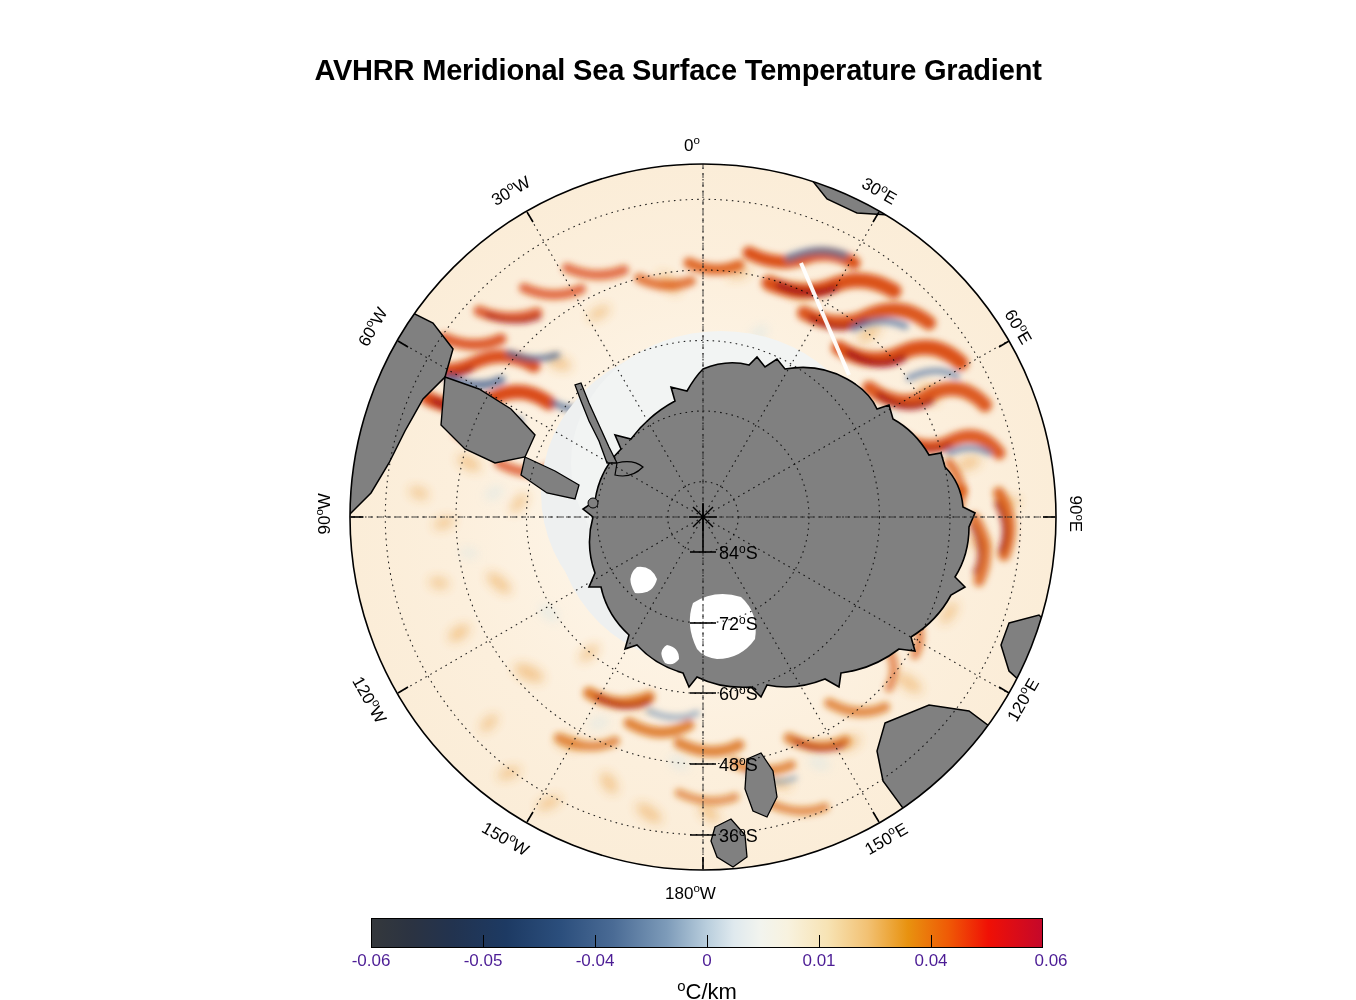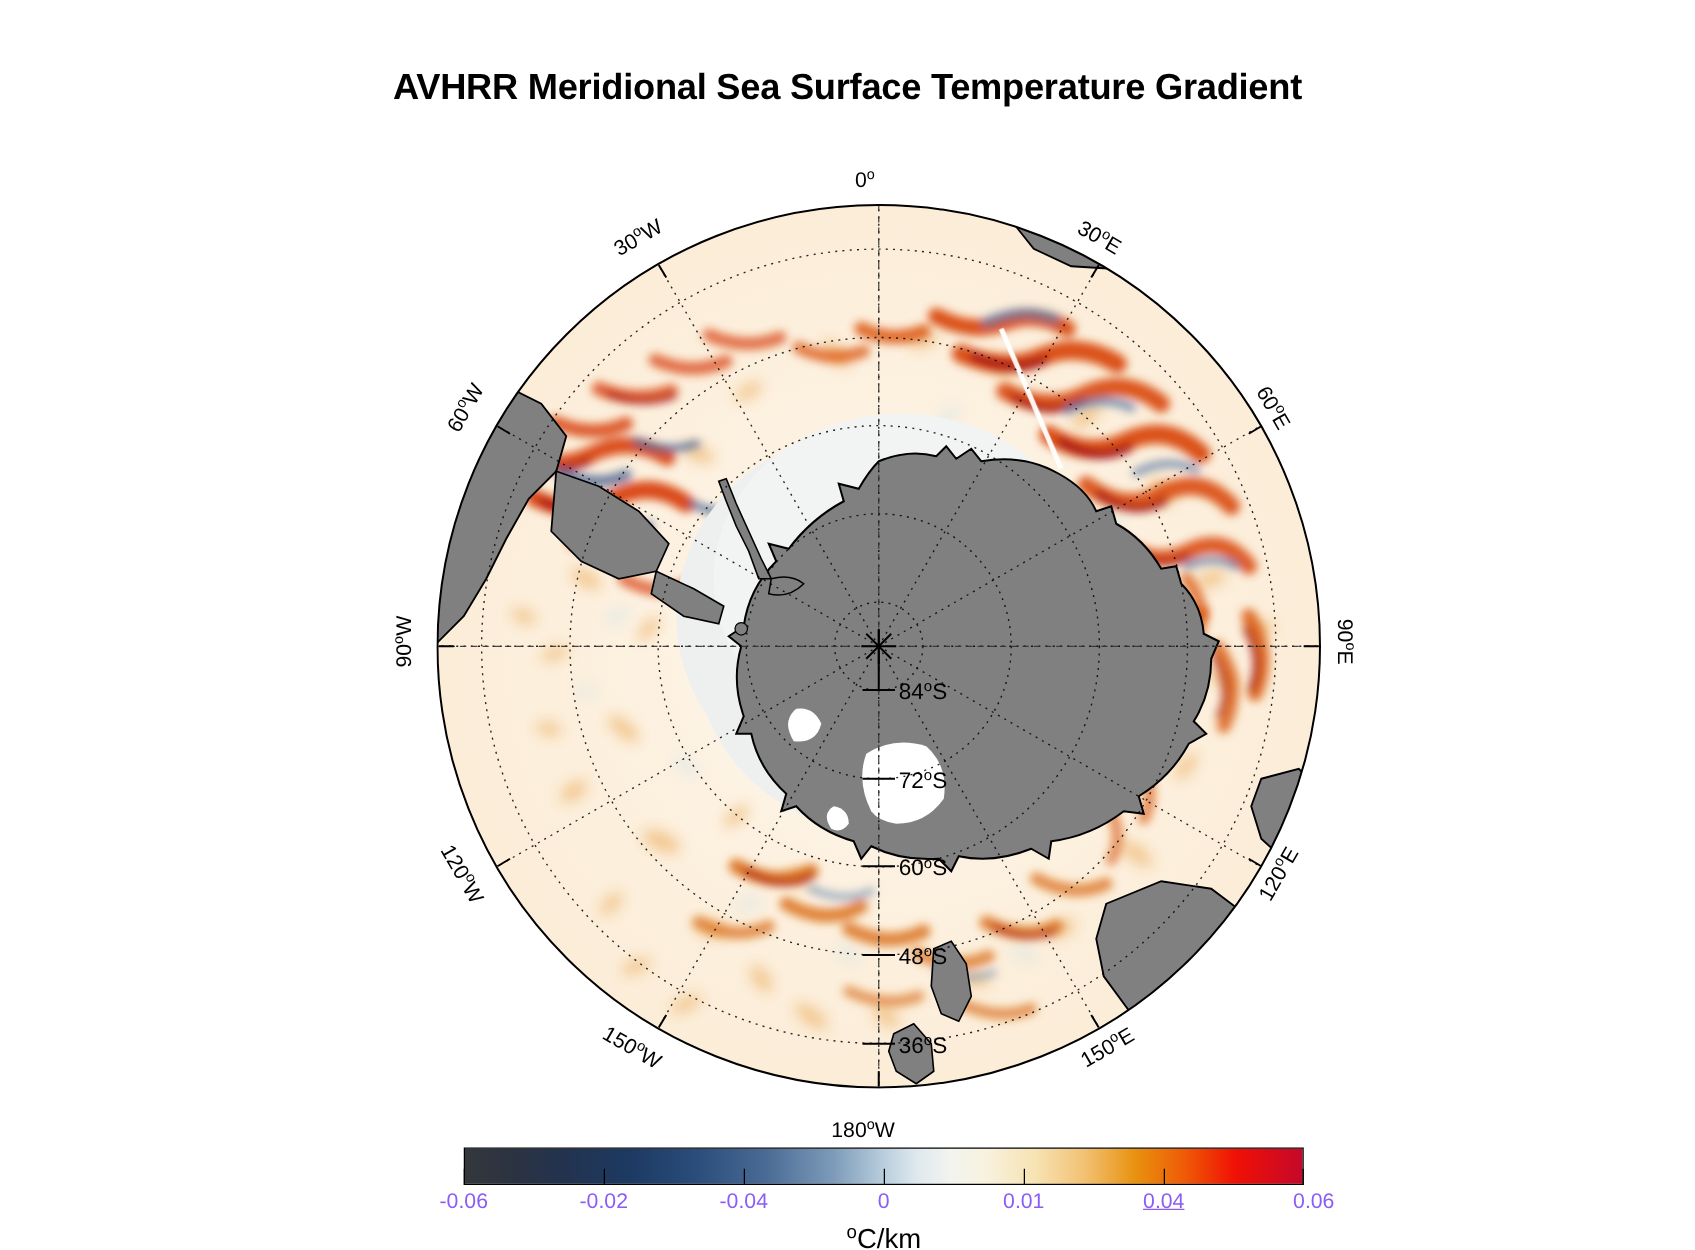--- a/index.html
+++ b/index.html
@@ -50,21 +50,21 @@
       #f8f2df  62%,
       #f7e3b4  68%,
       #f2c173  74%,
       #e8920f  80%,
       #ef5a06  86%,
       #f01005  92%,
       #c5082a 100%);
   }
   .cbtick{position:absolute;top:17px;width:1px;height:13px;background:#000;}
   .cbticklabel{
-    position:absolute;top:33px;font-size:17px;color:#8b5cf6;
+    position:absolute;top:33px;font-size:17px;color:#4c1d95;
     text-align:center;transform:translateX(-50%);white-space:nowrap;
   }
   #cbar-unit{
     position:absolute;left:0;top:59px;width:672px;text-align:center;
     font-size:22px;color:#000;
   }
   .sup{font-size:0.68em;vertical-align:super;}
 </style>
 </head>
 <body>
@@ -392,21 +392,21 @@
   <div class="axlabel" style="left:861px;top:164px;transform:rotate(30deg);">30<span class="sup">o</span>E</div>
 
   <div class="axlabel" style="left:1000px;top:300px;transform:rotate(60deg);">60<span class="sup">o</span>E</div>
 
   <div class="axlabel" style="left:1057px;top:487px;transform:rotate(90deg);">90<span class="sup">o</span>E</div>
 
   <div class="axlabel" style="left:1000px;top:673px;transform:rotate(-60deg);">120<span class="sup">o</span>E</div>
 
   <div class="axlabel" style="left:863px;top:812px;transform:rotate(-30deg);">150<span class="sup">o</span>E</div>
 
-  <div class="axlabel" style="left:665px;top:866px;margin-top:12px;">180<span class="sup">o</span>W</div>
+  <div class="axlabel" style="left:665px;top:866px;">180<span class="sup">o</span>W</div>
 
   <div class="axlabel" style="left:480px;top:812px;transform:rotate(30deg);">150<span class="sup">o</span>W</div>
 
   <div class="axlabel" style="left:344px;top:673px;transform:rotate(60deg);">120<span class="sup">o</span>W</div>
 
   <div class="axlabel" style="left:303px;top:487px;transform:rotate(-90deg);">90<span class="sup">o</span>W</div>
 
   <div class="axlabel" style="left:352px;top:300px;transform:rotate(-60deg);">60<span class="sup">o</span>W</div>
 
   <div class="axlabel" style="left:490px;top:164px;transform:rotate(-30deg);">30<span class="sup">o</span>W</div>
@@ -416,23 +416,23 @@
 
     <div class="cbtick" style="left:0px;"></div>
     <div class="cbtick" style="left:112px;"></div>
     <div class="cbtick" style="left:224px;"></div>
     <div class="cbtick" style="left:336px;"></div>
     <div class="cbtick" style="left:448px;"></div>
     <div class="cbtick" style="left:560px;"></div>
     <div class="cbtick" style="left:671px;"></div>
 
     <div class="cbticklabel" style="left:0px;">-0.06</div>
-    <div class="cbticklabel" style="left:112px;">-0.02</div>
+    <div class="cbticklabel" style="left:112px;">-0.05</div>
     <div class="cbticklabel" style="left:224px;">-0.04</div>
     <div class="cbticklabel" style="left:336px;">0</div>
     <div class="cbticklabel" style="left:448px;">0.01</div>
-    <div class="cbticklabel" style="left:560px;text-decoration:underline;">0.04</div>
+    <div class="cbticklabel" style="left:560px;">0.04</div>
     <div class="cbticklabel" style="left:671px;padding-left:18px;">0.06</div>
 
     <div id="cbar-unit"><span class="sup">o</span>C/km</div>
   </div>
 
 </div>
 
 </body></html>

